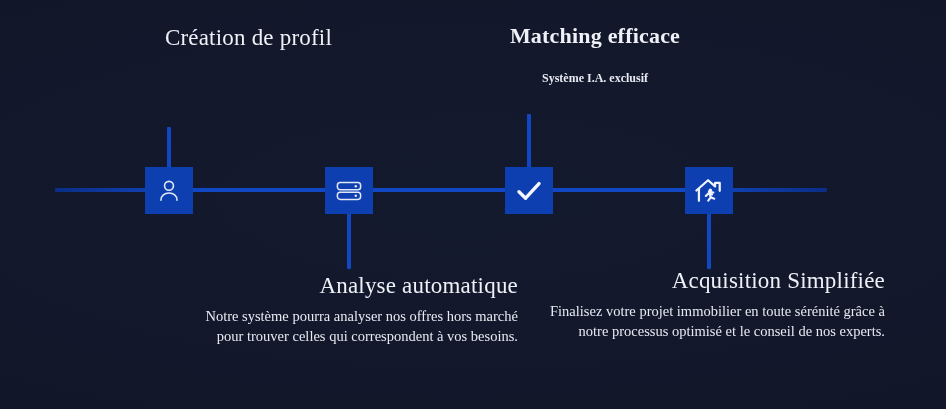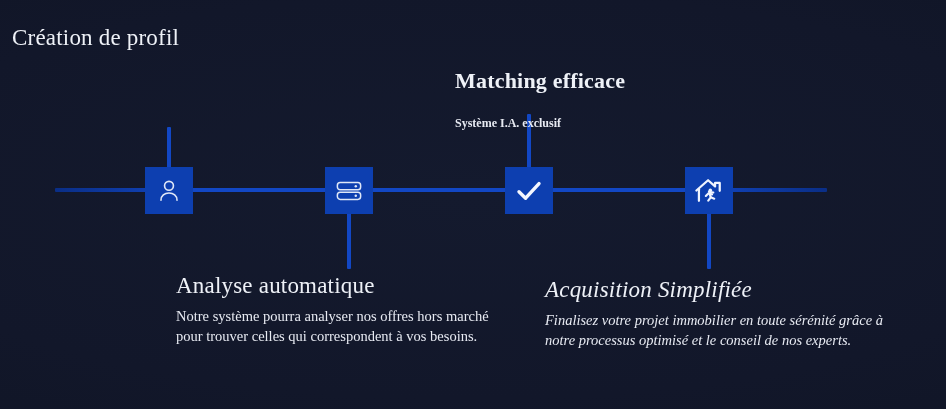--- a/index.html
+++ b/index.html
@@ -49,21 +49,21 @@
     background: #0d3fb0;
     display: flex;
     align-items: center;
     justify-content: center;
   }
   .node svg { display: block; }
 
   
   .block {
     position: absolute;
-    text-align: left;
+    text-align: right;
   }
   .block .title {
     color: #eef1f7;
     font-family: "Liberation Serif", serif;
     font-weight: 400;
     font-size: 23px;
     line-height: 28px;
     letter-spacing: 0.2px;
     margin: 0 0 6px 0;
     white-space: nowrap;
@@ -71,37 +71,37 @@
   .block .desc {
     color: #e7eaf2;
     font-family: "Liberation Serif", serif;
     font-weight: 400;
     font-size: 14.5px;
     line-height: 20px;
     margin: 0;
   }
 
   
-  .block.emphasis { text-align: left; margin-top: 45px; }
+  .block.emphasis { text-align: center; }
   .block.emphasis .title {
     font-weight: 700;
     font-size: 22px;
     margin-bottom: 18px;
   }
   .block.emphasis .desc {
     font-weight: 700;
     font-size: 12px;
     white-space: nowrap;
   }
 
   
   #block-1 { left: 12px;  top: 24px;  width: 320px; }
   #block-2 { left: 176px; top: 272px; width: 342px; }
   #block-3 { left: 455px; top: 22px;  width: 280px; }
-  #block-4 { left: 545px; top: 276px; width: 340px; font-style: italic; }
+  #block-4 { left: 545px; top: 267px; width: 340px; }
 
   #stem-1 { left: 167px; top: 127px; height: 42px; }
   #stem-2 { left: 347px; top: 211px; height: 58px; }
   #stem-3 { left: 527px; top: 114px; height: 55px; }
   #stem-4 { left: 707px; top: 211px; height: 58px; }
 
   #node-1 { left: 145px; top: 167px; }
   #node-2 { left: 325px; top: 167px; }
   #node-3 { left: 505px; top: 167px; }
   #node-4 { left: 685px; top: 167px; }

